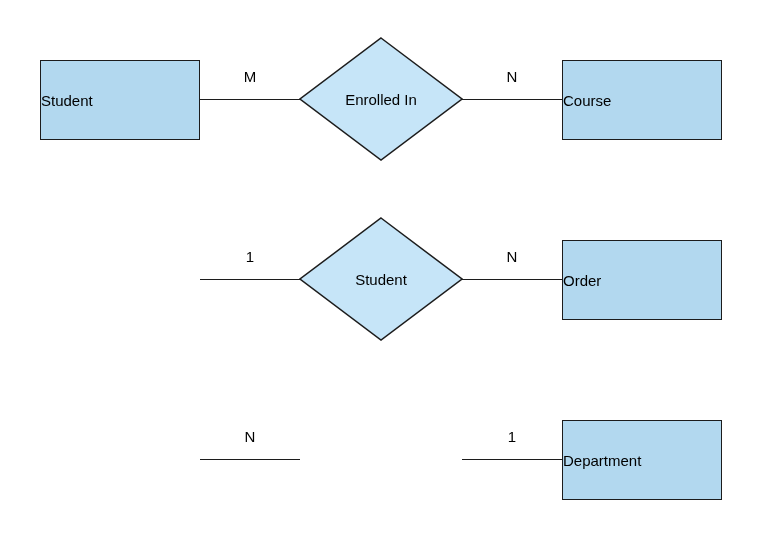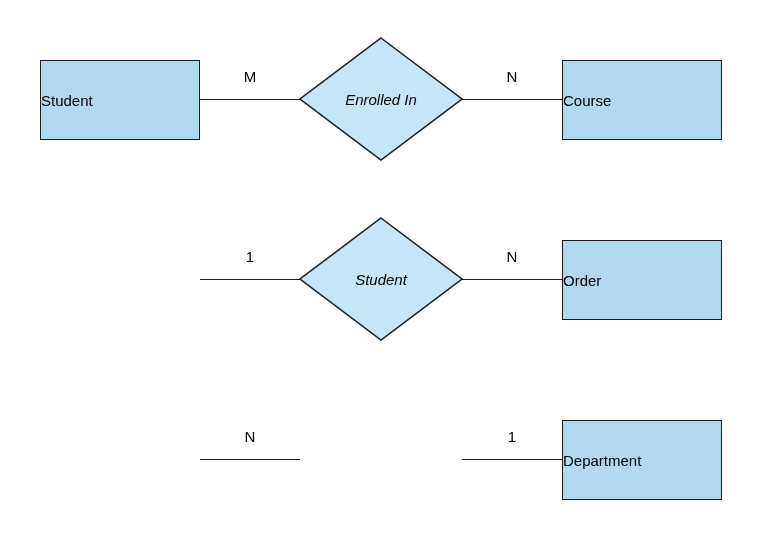--- a/index.html
+++ b/index.html
@@ -69,21 +69,20 @@
   }
   .cardinality.left  { left: 200px; }
   .cardinality.right { left: 462px; }
 
   .diamond-wrap {
     position: absolute;
     left: 299px;
     top: 37px;
     width: 164px;
     height: 124px;
-    font-style: italic;
   }
   .diamond-wrap svg {
     position: absolute;
     left: 0;
     top: 0;
     display: block;
   }
   .diamond-wrap polygon {
     fill: var(--relationship-fill);
     stroke: var(--stroke);

